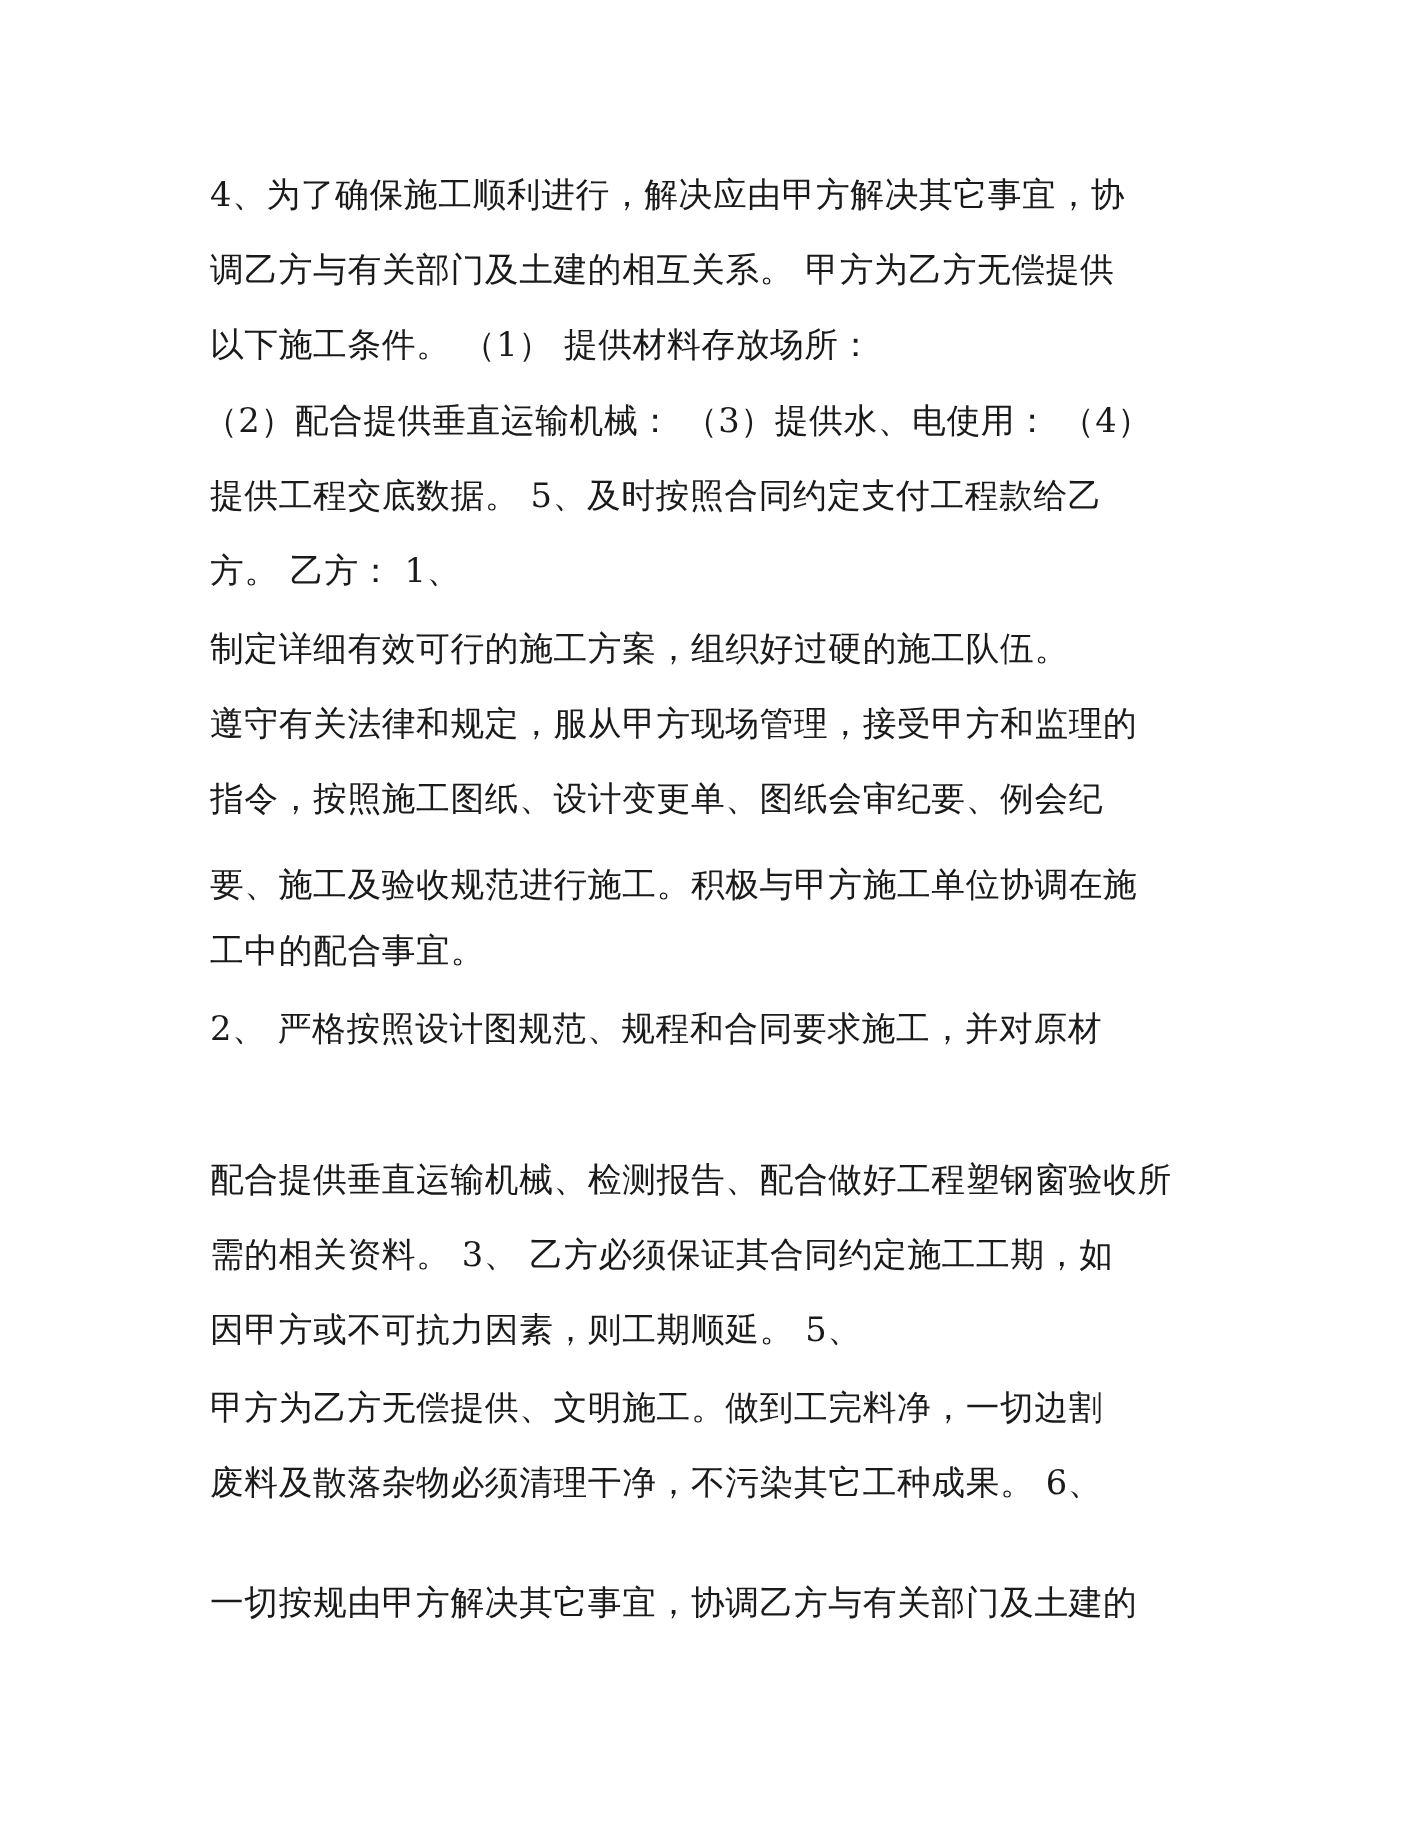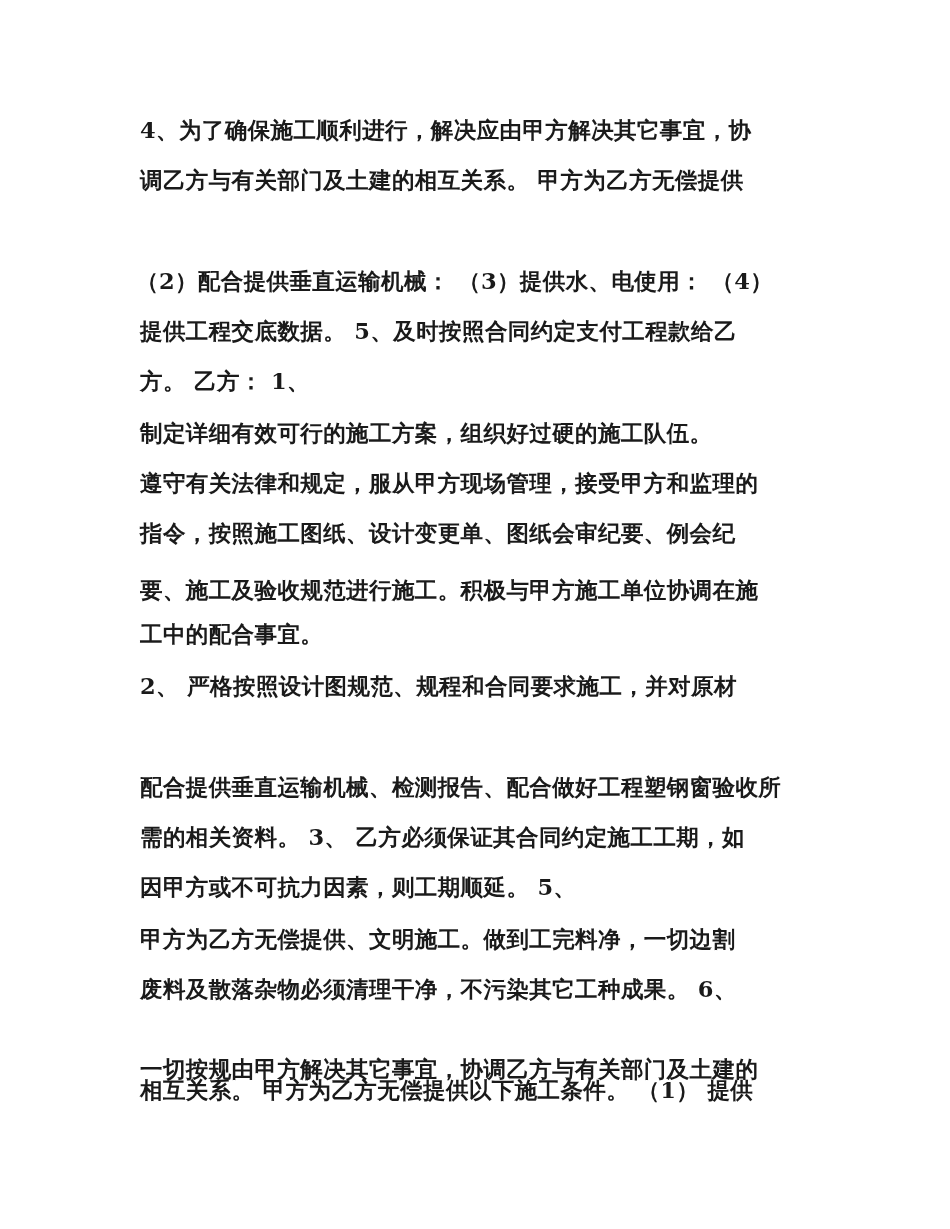--- a/index.html
+++ b/index.html
@@ -15,46 +15,45 @@
       font-family: "DejaVu Serif", "Liberation Serif", serif;
       color: #1a1a1a;
     }
     .page {
       position: absolute;
       left: 0;
       top: 0;
       width: 822px;
       height: 1229px;
       background: #ffffff;
-      font-weight: bold;
     }
     .line {
       position: absolute;
       left: 140px;
       font-size: 22.5px;
       line-height: 30px;
       white-space: nowrap;
       letter-spacing: 0.4px;
     }
   </style>
 </head>
 <body>
 
 <div class="page">
   <div class="line" style="top:115px">4、为了确保施工顺利进行，解决应由甲方解决其它事宜，协</div>
   <div class="line" style="top:165px">调乙方与有关部门及土建的相互关系。 甲方为乙方无偿提供</div>
+  <div class="line" style="top:215px">以下施工条件。 （1） 提供材料存放场所：</div>
   <div class="line" style="top:266px; left:136px">（2）配合提供垂直运输机械： （3）提供水、电使用： （4）</div>
   <div class="line" style="top:316px">提供工程交底数据。 5、及时按照合同约定支付工程款给乙</div>
   <div class="line" style="top:366px">方。 乙方： 1、</div>
   <div class="line" style="top:418px">制定详细有效可行的施工方案，组织好过硬的施工队伍。</div>
   <div class="line" style="top:468px">遵守有关法律和规定，服从甲方现场管理，接受甲方和监理的</div>
   <div class="line" style="top:518px">指令，按照施工图纸、设计变更单、图纸会审纪要、例会纪</div>
   <div class="line" style="top:575px">要、施工及验收规范进行施工。积极与甲方施工单位协调在施</div>
   <div class="line" style="top:619px">工中的配合事宜。</div>
   <div class="line" style="top:671px">2、 严格按照设计图规范、规程和合同要求施工，并对原材</div>
   <div class="line" style="top:772px">配合提供垂直运输机械、检测报告、配合做好工程塑钢窗验收所</div>
   <div class="line" style="top:822px">需的相关资料。 3、 乙方必须保证其合同约定施工工期，如</div>
   <div class="line" style="top:872px">因甲方或不可抗力因素，则工期顺延。 5、</div>
   <div class="line" style="top:924px">甲方为乙方无偿提供、文明施工。做到工完料净，一切边割</div>
   <div class="line" style="top:974px">废料及散落杂物必须清理干净，不污染其它工种成果。 6、</div>
   <div class="line" style="top:1054px">一切按规由甲方解决其它事宜，协调乙方与有关部门及土建的</div>
-  <div class="line" style="top:1075px">相互关系。 甲方为乙方无偿提供以下施工条件。 （1） 提供</div>
 </div>
 
 </body></html>

